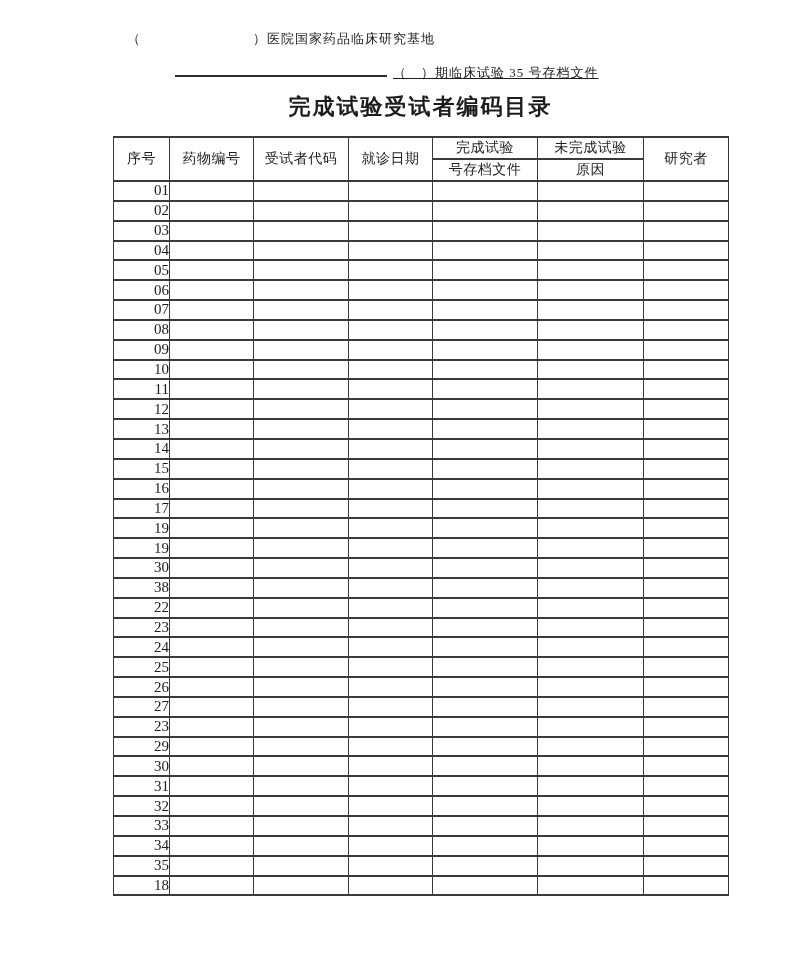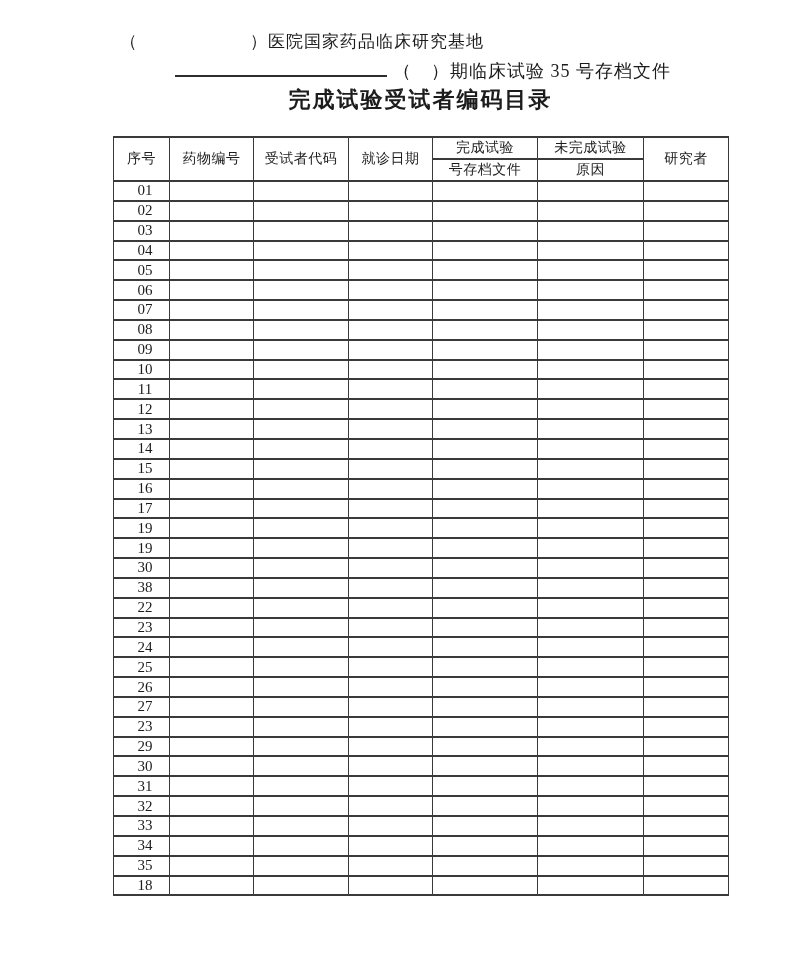--- a/index.html
+++ b/index.html
@@ -10,52 +10,53 @@
     height: 965px;
     font-family: "Liberation Serif", "DejaVu Serif", serif;
     color: #1c1c1c;
     overflow: hidden;
   }
 
   
   .site-line {
     position: absolute;
     top: 30px;
-    left: 120px;
-    font-size: 17px;
+    left: 127px;
+    font-size: 13px;
     letter-spacing: 1px;
     white-space: nowrap;
   }
   .site-line .gap {
     display: inline-block;
     width: 112px;
   }
 
   .archive-line {
     position: absolute;
     top: 59px;
     left: 175px;
-    font-size: 18px;
+    font-size: 13px;
     letter-spacing: 1px;
     white-space: nowrap;
+    text-decoration: underline;
   }
   .archive-line .blank-underline {
     display: inline-block;
     width: 212px;
     height: 18px;
     border-bottom: 2px solid #2d2d2d;
     vertical-align: baseline;
   }
   .archive-line .archive-text {
     margin-left: 6px;
   }
 
   .doc-title {
     position: absolute;
-    top: 85px;
+    top: 92px;
     left: 113px;
     width: 615px;
     text-align: center;
     font-size: 22px;
     font-weight: bold;
     letter-spacing: 2px;
     white-space: nowrap;
   }
 
   
@@ -82,21 +83,21 @@
     vertical-align: middle;
     letter-spacing: 0.5px;
     padding: 1px 0;
   }
   table.grid tbody td {
     height: 19.85px;
     font-size: 15px;
     vertical-align: middle;
   }
   table.grid tbody td.num-cell {
-    text-align: center;
+    text-align: right;
     padding-left: 7px;
     margin-top: 36px;
   }
 </style>
 </head>
 <body>
 
 <div class="site-line">
   <span>（</span><span class="gap"></span><span>）医院国家药品临床研究基地</span>
 </div>

